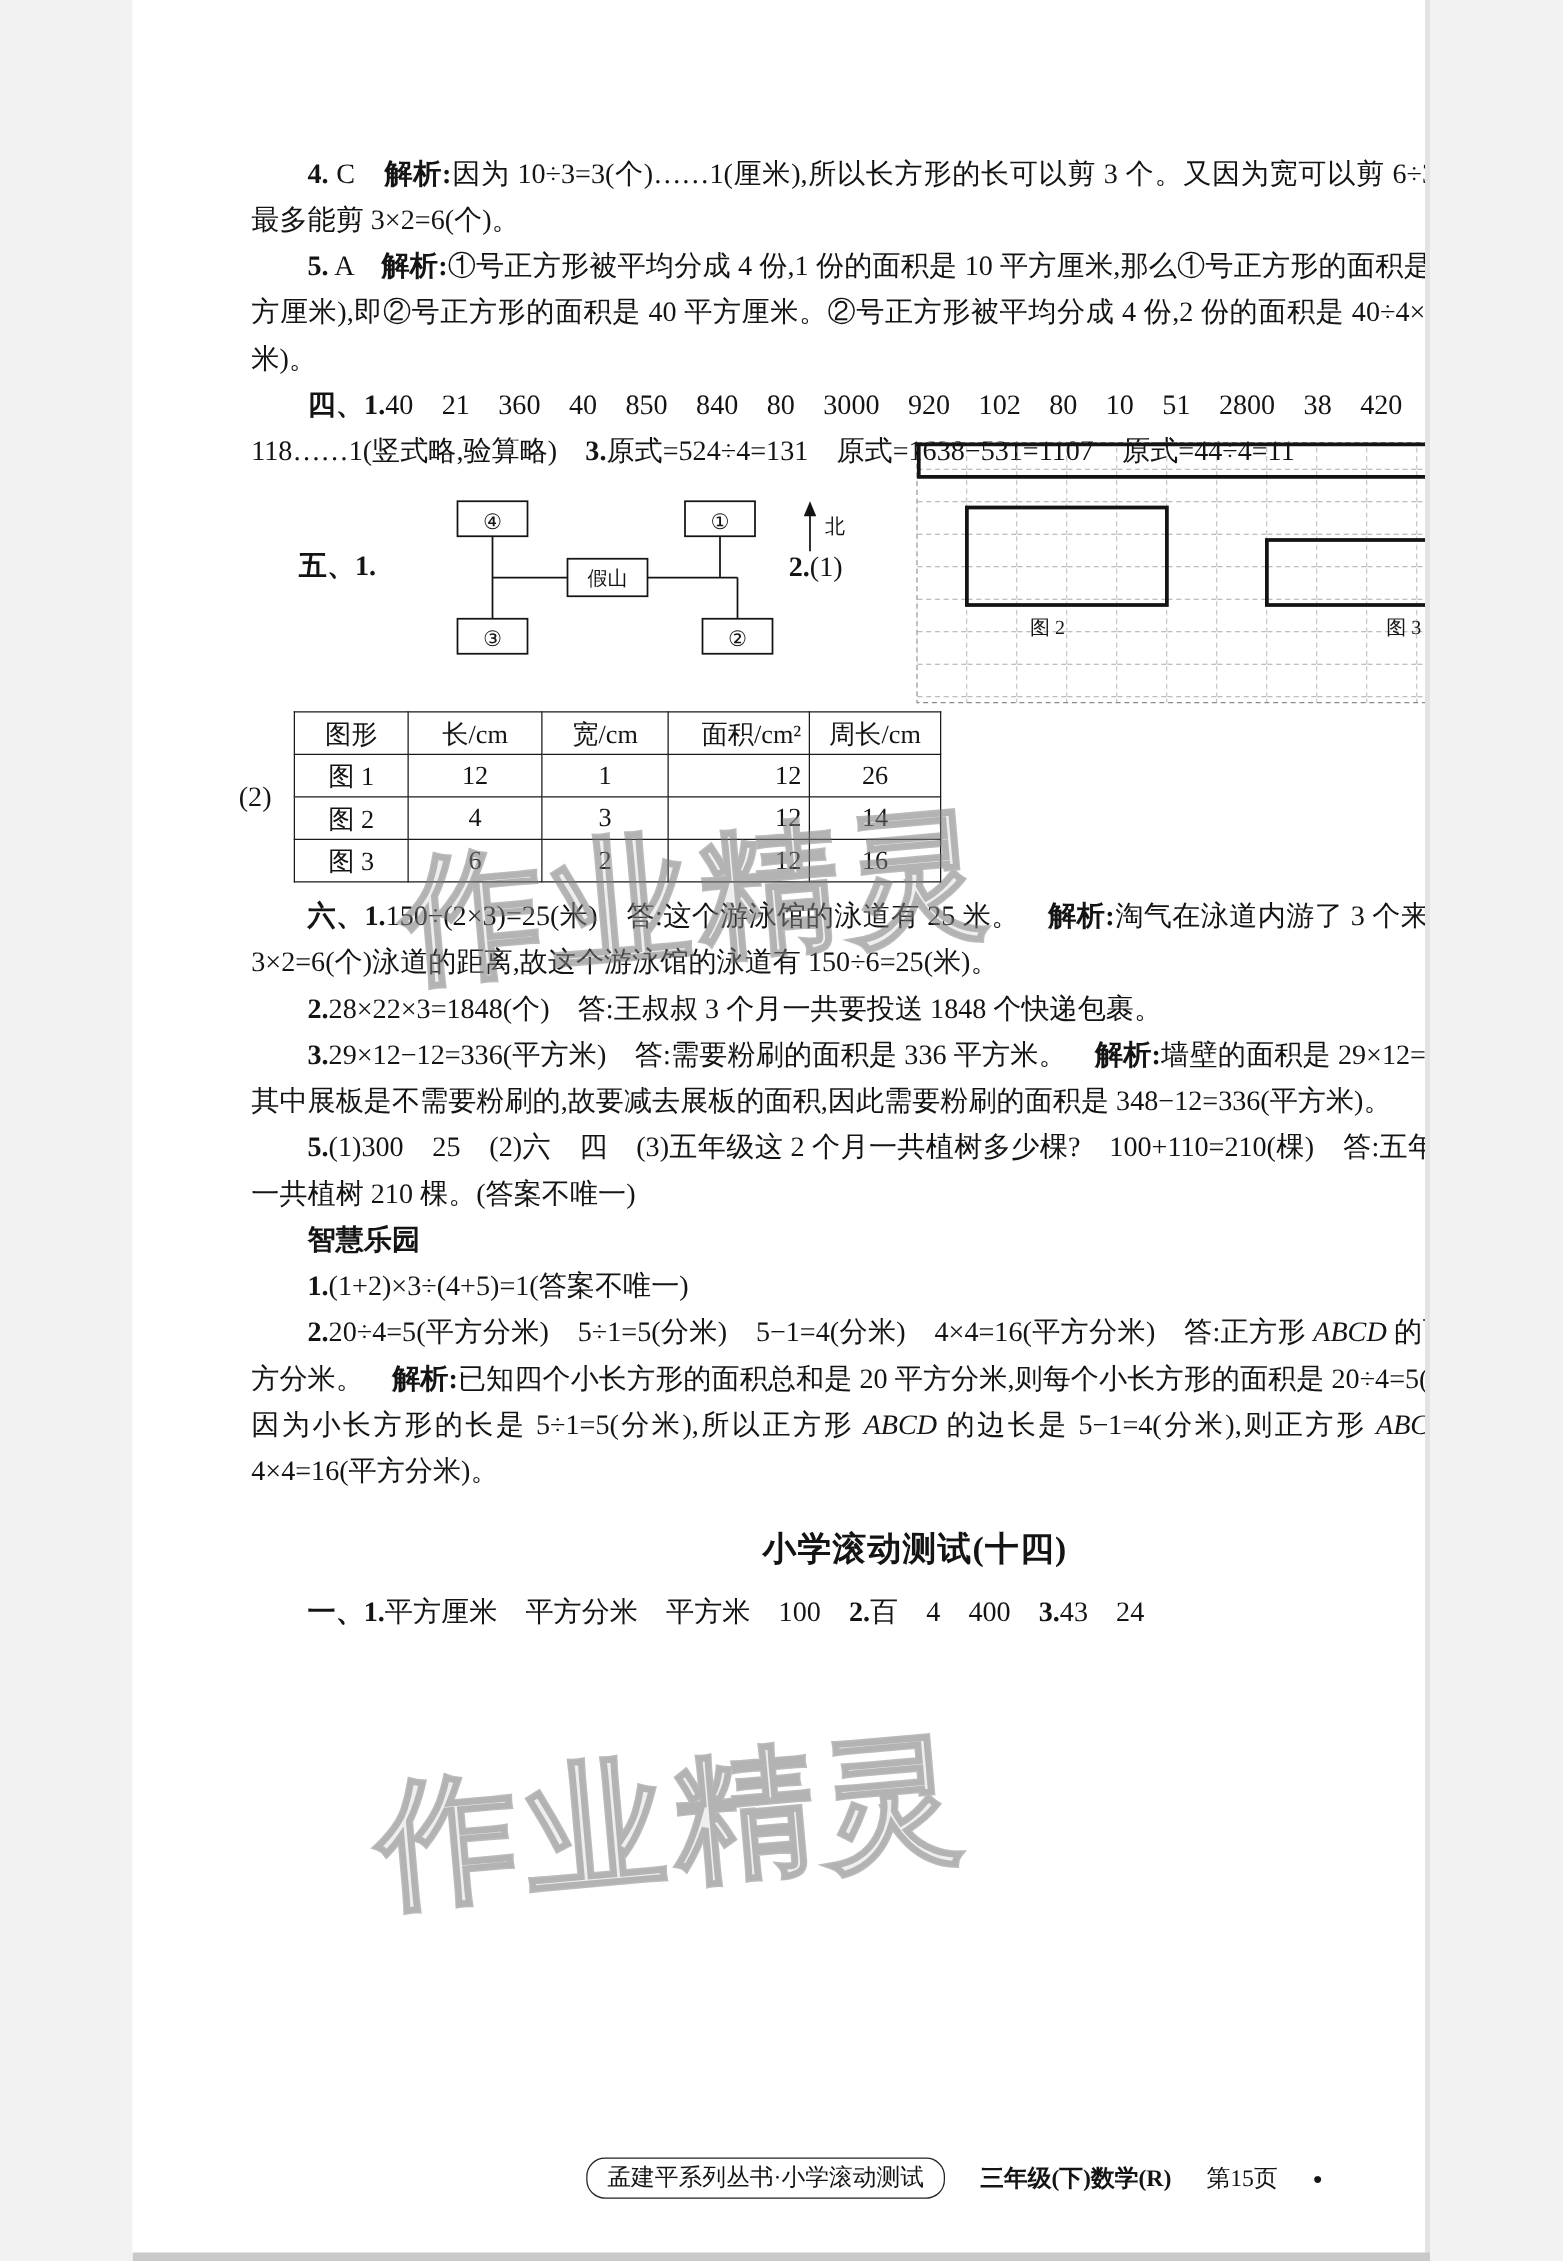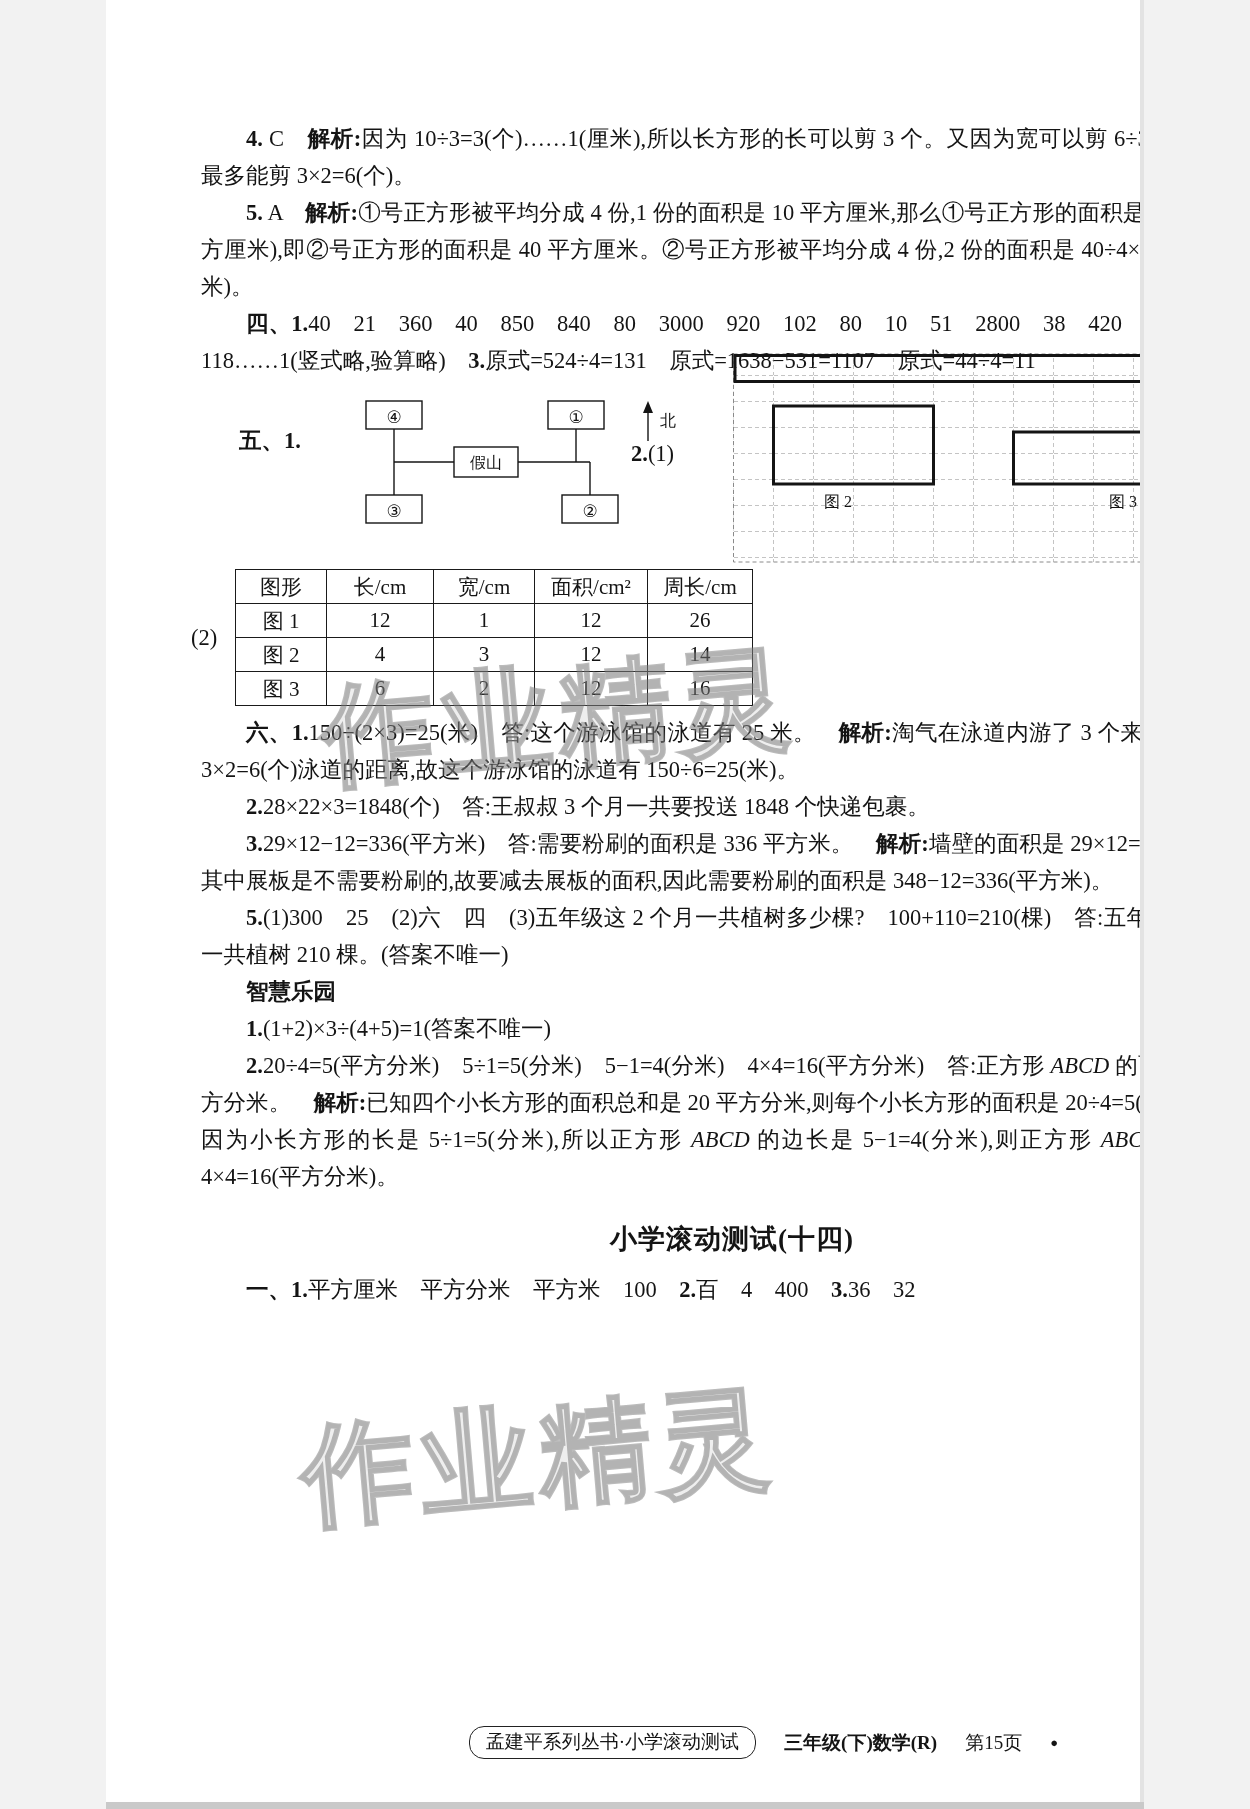--- a/index.html
+++ b/index.html
@@ -6,36 +6,36 @@
   .page{position:relative;width:1038px;height:1809px;background:#ffffff;
         font-family:"Liberation Serif","DejaVu Serif",serif;color:#141414;overflow:hidden;margin:0 auto;}
   .content{position:absolute;left:95px;top:120px;width:1062px;}
   .para{margin:0;font-size:22.5px;line-height:37px;text-indent:45px;text-align:justify;}
   .b{font-weight:bold;}
   .i{font-style:italic;}
 
   
   .figure-row{position:relative;height:214px;margin-top:-30px;}
   .fig-label{position:absolute;font-size:22.5px;text-indent:0;white-space:nowrap;}
-  .fl-five{left:38px;top:76px;}
+  .fl-five{left:38px;top:88px;}
   .fl-sub{left:430px;top:92px;}
   .pos-diagram{position:absolute;left:95px;top:50px;}
   .grid-figure{position:absolute;right:0;top:0;}
   svg text{fill:#141414;}
 
   
   .table-block{display:flex;align-items:center;margin:6px 0 8px 0;}
   .table-label{font-size:22.5px;width:44px;margin-left:-10px;flex:none;}
   .dim-table{border-collapse:collapse;}
   .dim-table th,.dim-table td{border:1.4px solid #1a1a1a;font-weight:normal;font-size:21px;
         text-align:center;height:31px;padding:1px 6px;}
   .dim-table th:nth-child(1),.dim-table td:nth-child(1){width:78px;}
   .dim-table th:nth-child(2),.dim-table td:nth-child(2){width:94px;}
   .dim-table th:nth-child(3),.dim-table td:nth-child(3){width:88px;}
-  .dim-table th:nth-child(4),.dim-table td:nth-child(4){width:100px;}
+  .dim-table th:nth-child(4),.dim-table td:nth-child(4){width:100px;text-align:right;}
   .dim-table th:nth-child(5),.dim-table td:nth-child(5){width:92px;}
 
   .main-heading{font-size:27px;font-weight:bold;text-align:center;margin:26px 0 14px;letter-spacing:1px;}
 
   
   .watermark{position:absolute;font-family:"Liberation Sans","DejaVu Sans",sans-serif;font-weight:bold;
         font-size:112px;letter-spacing:7px;color:rgba(150,150,150,0.16);
         -webkit-text-stroke:2.2px rgba(120,120,120,0.5);z-index:6;pointer-events:none;white-space:nowrap;}
   .wm1{left:215px;top:642px;transform:rotate(-5deg);}
   .wm2{left:195px;top:1382px;transform:rotate(-5deg);}
@@ -146,21 +146,21 @@
     <p class="para"><span class="b">六、</span><span class="b">1.</span><span>150÷(2×3)=25(米)　答:这个游泳馆的泳道有 25 米。　</span><span class="b">解析:</span><span>淘气在泳道内游了 3 个来回,就是游了 3×2=6(个)泳道的距离,故这个游泳馆的泳道有 150÷6=25(米)。</span></p>
     <p class="para"><span class="b">2.</span><span>28×22×3=1848(个)　答:王叔叔 3 个月一共要投送 1848 个快递包裹。</span></p>
     <p class="para"><span class="b">3.</span><span>29×12−12=336(平方米)　答:需要粉刷的面积是 336 平方米。　</span><span class="b">解析:</span><span>墙壁的面积是 29×12=348(平方米),其中展板是不需要粉刷的,故要减去展板的面积,因此需要粉刷的面积是 348−12=336(平方米)。</span></p>
     <p class="para"><span class="b">5.</span><span>(1)300　25　(2)六　四　(3)五年级这 2 个月一共植树多少棵?　100+110=210(棵)　答:五年级这 2 个月一共植树 210 棵。(答案不唯一)</span></p>
     <p class="para"><span class="b">智慧乐园</span></p>
     <p class="para"><span class="b">1.</span><span>(1+2)×3÷(4+5)=1(答案不唯一)</span></p>
     <p class="para"><span class="b">2.</span><span>20÷4=5(平方分米)　5÷1=5(分米)　5−1=4(分米)　4×4=16(平方分米)　答:正方形 </span><span class="i">ABCD</span><span> 的面积是 16 平方分米。　</span><span class="b">解析:</span><span>已知四个小长方形的面积总和是 20 平方分米,则每个小长方形的面积是 20÷4=5(平方分米)。因为小长方形的长是 5÷1=5(分米),所以正方形 </span><span class="i">ABCD</span><span> 的边长是 5−1=4(分米),则正方形 </span><span class="i">ABCD</span><span> 的面积是 4×4=16(平方分米)。</span></p>
 
     <h2 class="main-heading">小学滚动测试(十四)</h2>
 
-    <p class="para"><span class="b">一、</span><span class="b">1.</span><span>平方厘米　平方分米　平方米　100　</span><span class="b">2.</span><span>百　4　400　</span><span class="b">3.</span><span>36　32</span></p>
+    <p class="para"><span class="b">一、</span><span class="b">1.</span><span>平方厘米　平方分米　平方米　100　</span><span class="b">2.</span><span>百　4　400　</span><span class="b">3.</span><span>43　24</span></p>
   </div>
 
   <div class="watermark wm1">作业精灵</div>
   <div class="watermark wm2">作业精灵</div>
 
   <div class="footer">
     <span class="pill">孟建平系列丛书·小学滚动测试</span>
     <span class="edition">三年级(下)数学(R)</span>
     <span class="pageno">第15页</span>
     <span class="dot">●</span>

